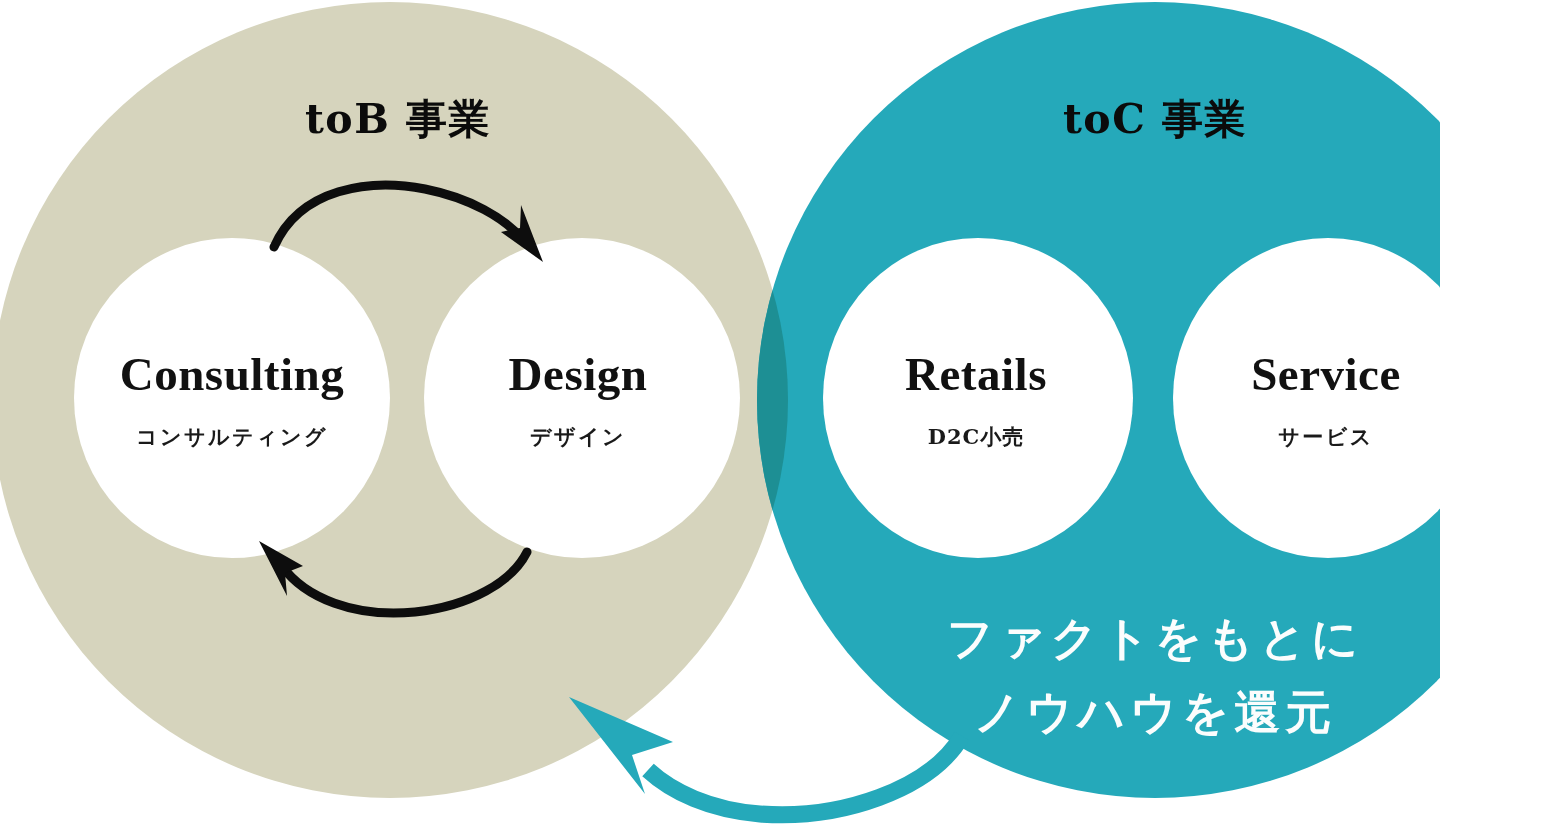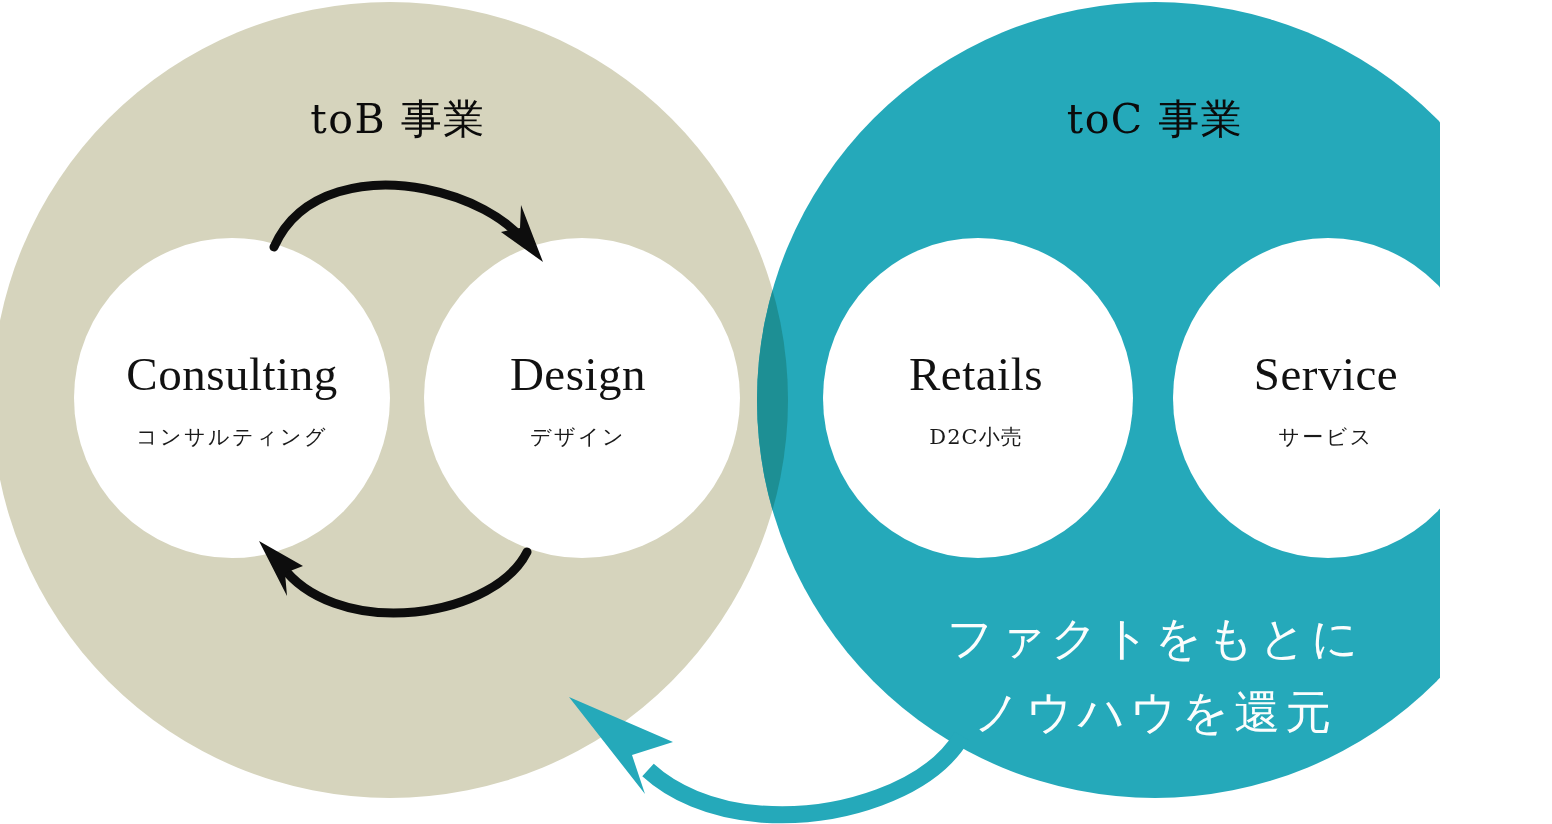--- a/index.html
+++ b/index.html
@@ -10,20 +10,21 @@
   }
   body {
     font-family: "Liberation Serif", "DejaVu Serif", serif;
   }
   #stage {
     position: relative;
     width: 1440px;
     height: 824px;
     overflow: hidden;
     background: #ffffff;
+    font-weight: bold;
   }
   #diagram-svg {
     position: absolute;
     left: 0;
     top: 0;
     width: 1552px;
     height: 824px;
     display: block;
   }
   .node-en {

